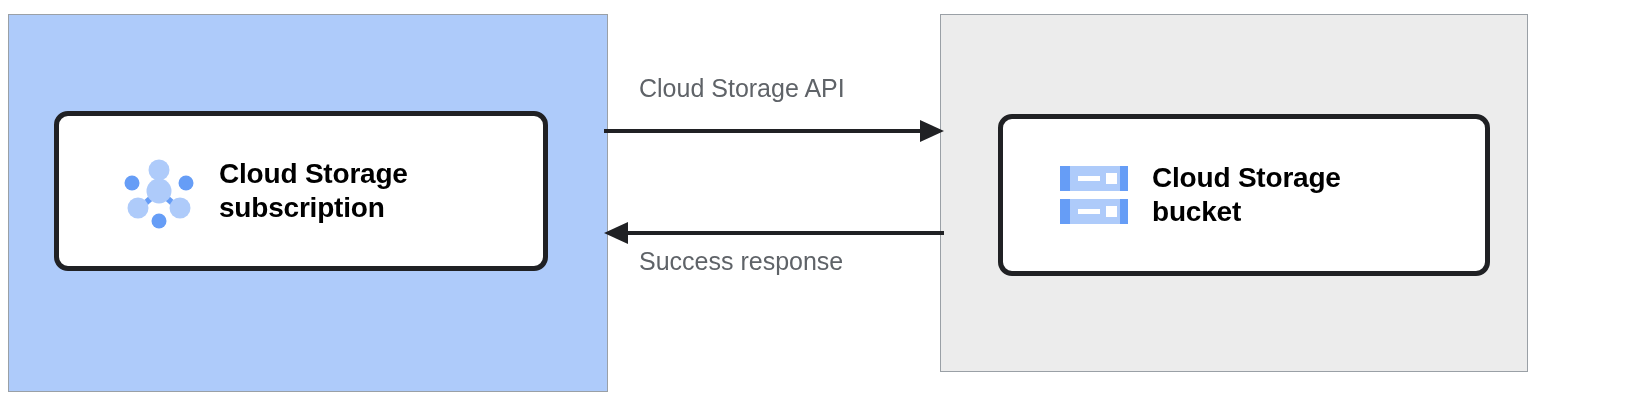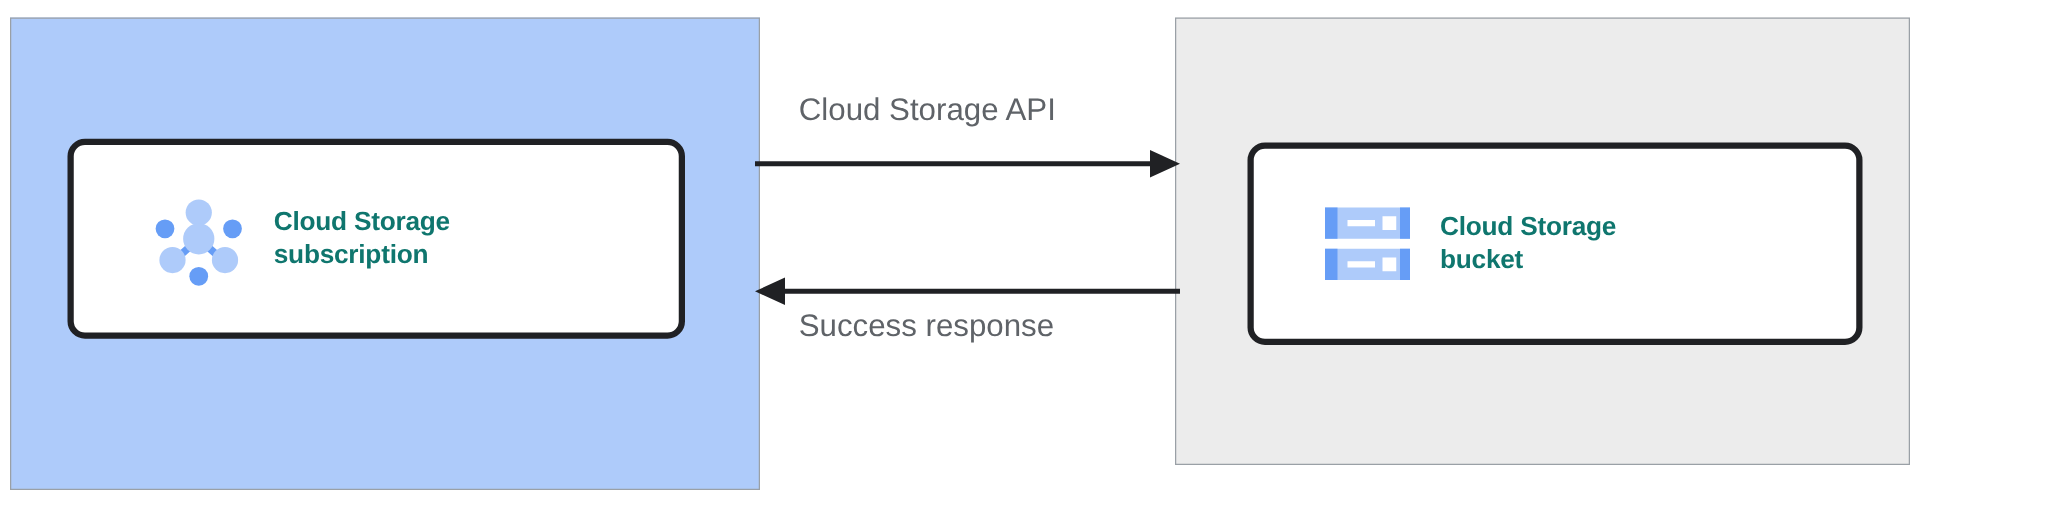--- a/index.html
+++ b/index.html
@@ -58,23 +58,23 @@
   }
   #card-bucket {
     left: 998px;
     top: 114px;
     width: 492px;
     height: 162px;
     padding-left: 55px;
   }
 
   .card-label {
-    font-size: 21px;
+    font-size: 28px;
     font-weight: bold;
-    color: #0f766e;
+    color: #000000;
     line-height: 1.22;
     letter-spacing: -0.2px;
     white-space: pre-line;
   }
 
   
   .icon-wrap {
     flex: 0 0 auto;
     display: block;
   }

